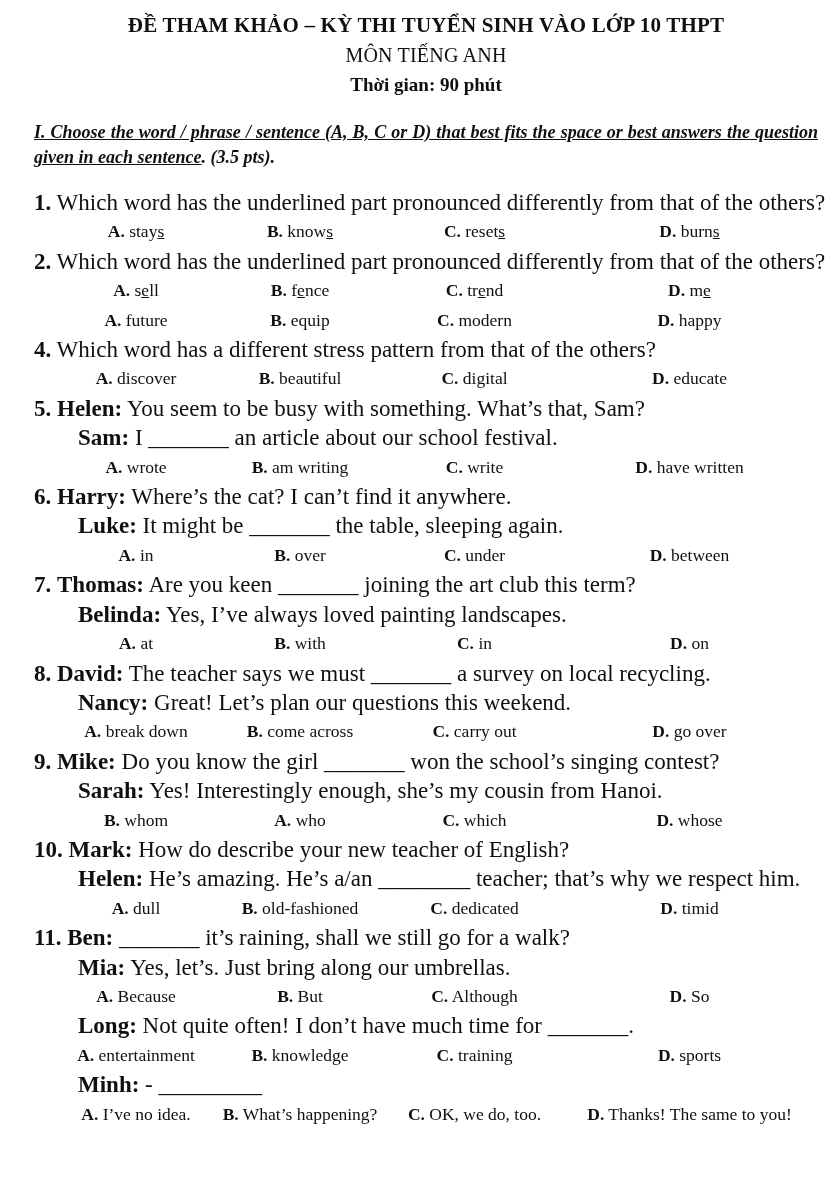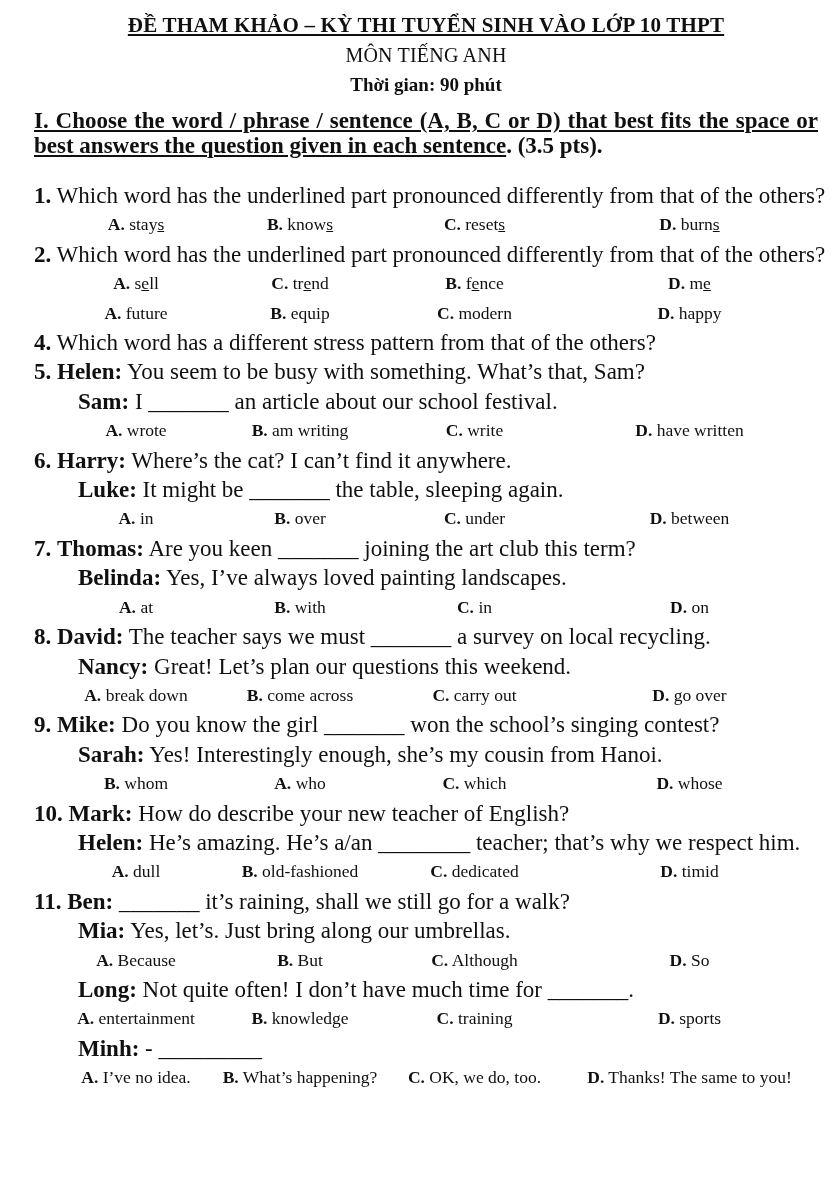--- a/index.html
+++ b/index.html
@@ -3,26 +3,26 @@
 <meta charset="utf-8">
 <style>
   html,body{margin:0;padding:0;background:#ffffff;}
   body{
     width:840px;height:1198px;overflow:hidden;
     font-family:"Liberation Serif","DejaVu Serif",serif;
     color:#101010;
   }
   .page{padding:10px 22px 0 34px;}
   .hdr{text-align:center;}
-  .title1{font-weight:bold;font-size:21px;line-height:30px;letter-spacing:.2px;text-decoration:underline;}
+  .title1{font-weight:bold;font-size:21px;line-height:30px;letter-spacing:.2px;}
   .title2{font-weight:normal;font-size:20px;line-height:30px;letter-spacing:.2px;}
   .title3{font-weight:bold;font-size:19px;line-height:30px;}
   .instr{
-    font-weight:bold;font-size:23px;line-height:25px;
-    text-align:justify;margin-top:8px;
+    font-weight:bold;font-style:italic;font-size:18px;line-height:25px;
+    text-align:justify;margin-top:20px;
   }
   .instr .upart{text-decoration:underline;}
   .qlist{margin-top:4px;}
   .qline{font-size:23px;line-height:29.4px;white-space:nowrap;}
   .cont{margin-left:44px;}
   .opts{
     display:grid;grid-template-columns:152px 176px 173px auto;
     margin-left:26px;font-size:17.5px;line-height:29.4px;
   }
   .b{font-weight:bold;}
@@ -48,35 +48,41 @@
           <span class="optcell"><span class="b">A.</span> <span>stay</span><span class="ul">s</span></span>
           <span class="optcell"><span class="b">B.</span> <span>know</span><span class="ul">s</span></span>
           <span class="optcell"><span class="b">C.</span> <span>reset</span><span class="ul">s</span></span>
           <span class="optcell"><span class="b">D.</span> <span>burn</span><span class="ul">s</span></span>
         </div>
       </div>
       <div class="qblock">
         <div class="qline"><span class="b">2.</span> <span>Which word has the underlined part pronounced differently from that of the others?</span></div>
         <div class="opts">
           <span class="optcell"><span class="b">A.</span> <span>s</span><span class="ul">e</span><span>ll</span></span>
+          <span class="optcell"><span class="b">B.</span> <span>f</span><span class="ul">e</span><span>nce</span></span>
           <span class="optcell"><span class="b">C.</span> <span>tr</span><span class="ul">e</span><span>nd</span></span>
-          <span class="optcell"><span class="b">B.</span> <span>f</span><span class="ul">e</span><span>nce</span></span>
           <span class="optcell"><span class="b">D.</span> <span>m</span><span class="ul">e</span></span>
         </div>
       </div>
       <div class="qblock">
         <div class="opts">
           <span class="optcell"><span class="b">A.</span> <span>future</span></span>
           <span class="optcell"><span class="b">B.</span> <span>equip</span></span>
           <span class="optcell"><span class="b">C.</span> <span>modern</span></span>
           <span class="optcell"><span class="b">D.</span> <span>happy</span></span>
         </div>
       </div>
       <div class="qblock">
         <div class="qline"><span class="b">4.</span> <span>Which word has a different stress pattern from that of the others?</span></div>
+        <div class="opts">
+          <span class="optcell"><span class="b">A.</span> <span>discover</span></span>
+          <span class="optcell"><span class="b">B.</span> <span>beautiful</span></span>
+          <span class="optcell"><span class="b">C.</span> <span>digital</span></span>
+          <span class="optcell"><span class="b">D.</span> <span>educate</span></span>
+        </div>
       </div>
       <div class="qblock">
         <div class="qline"><span class="b">5.</span> <span class="b ">Helen:</span><span> You seem to be busy with something. What’s that, Sam?</span></div>
         <div class="qline cont"><span class="b ">Sam:</span><span> I </span><span>_______</span><span> an article about our school festival.</span></div>
         <div class="opts">
           <span class="optcell"><span class="b">A.</span> <span>wrote</span></span>
           <span class="optcell"><span class="b">B.</span> <span>am writing</span></span>
           <span class="optcell"><span class="b">C.</span> <span>write</span></span>
           <span class="optcell"><span class="b">D.</span> <span>have written</span></span>
         </div>

